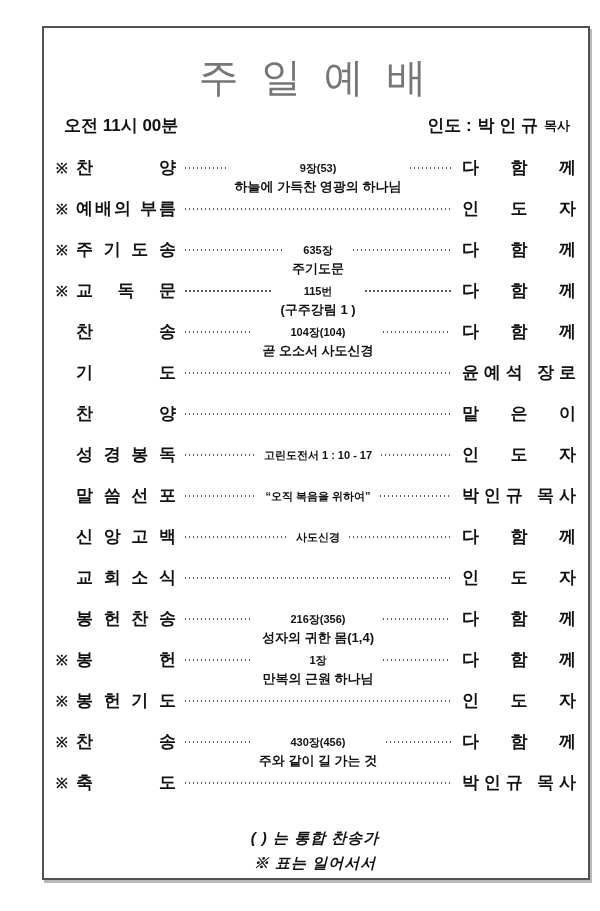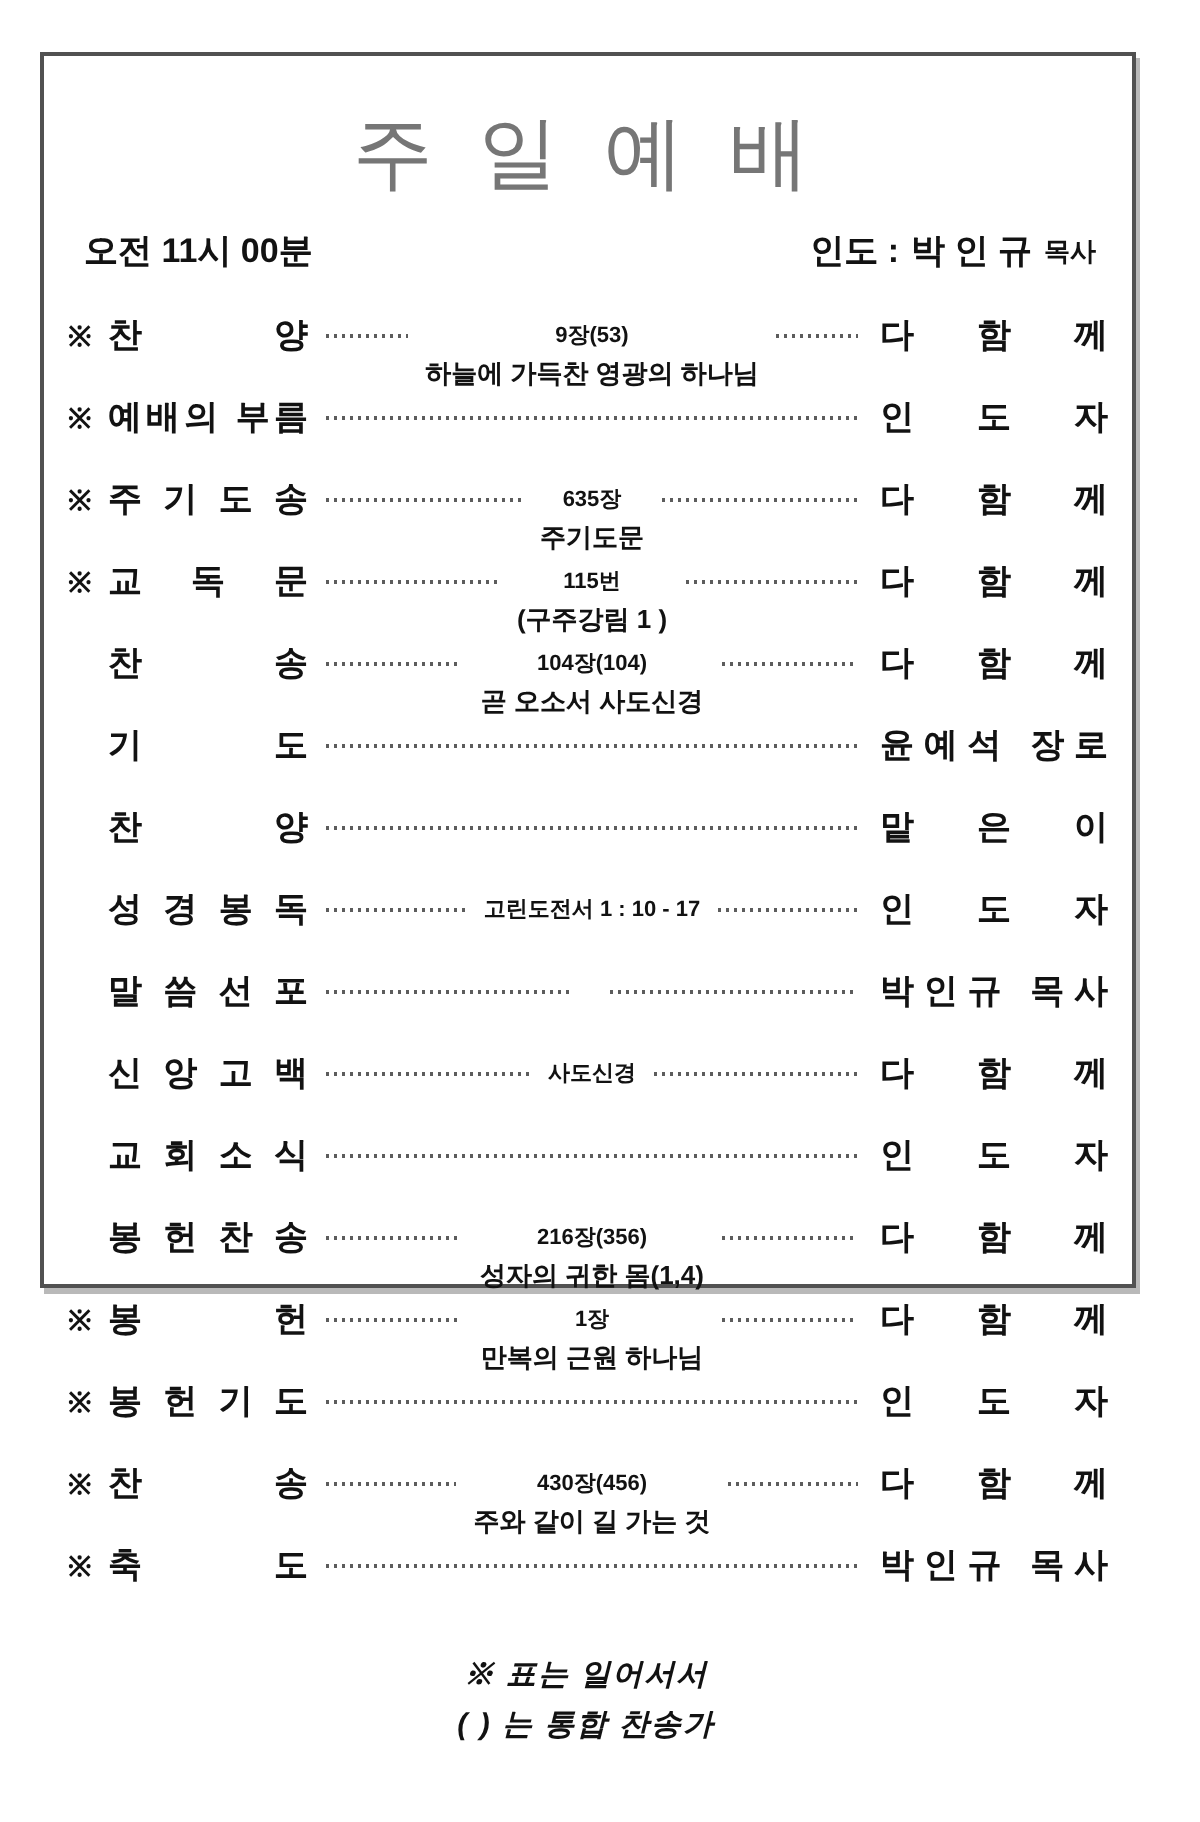--- a/index.html
+++ b/index.html
@@ -1,21 +1,21 @@
 <!DOCTYPE html>
 <html><head>
 <meta charset="utf-8">
 <style>
   html,body{margin:0;padding:0;}
   body{
     width:600px;height:911px;background:#ffffff;position:relative;overflow:hidden;
     font-family:"Liberation Sans",sans-serif;color:#121212;
   }
   .sheet{
-    position:absolute;left:20px;top:26px;width:548px;height:618px;
+    position:absolute;left:42px;top:26px;width:548px;height:854px;
     border:2px solid #515151;box-shadow:2px 3px 0 #b9b9b9;
     box-sizing:border-box;padding:20px 12px 16px 10px;background:#fff;
   }
   .title{
     text-align:center;font-family:"DejaVu Serif",serif;font-size:40px;font-weight:400;
     color:#767676;letter-spacing:5px;height:58px;line-height:58px;white-space:pre;
   }
   .header-row{
     display:flex;justify-content:space-between;align-items:baseline;
     font-weight:700;font-size:17px;margin:8px 6px 0 10px;
@@ -224,20 +224,24 @@
   <div class="row">
     <span class="marker"></span>
     <span class="label">
           <span>말</span>
           <span>씀</span>
           <span>선</span>
           <span>포</span>
         </span>
     <div class="mid">
       <span class="leader leader-left"></span>
+      <span class="center-stack">
+        <span class="center-main">“오직 복음을 위하여”</span>
+
+      </span>
       <span class="leader leader-right"></span>
     </div>
     <span class="right">
           <span>박</span>
           <span>인</span>
           <span>규</span>
           <span> </span>
           <span>목</span>
           <span>사</span>
         </span>
@@ -384,16 +388,16 @@
           <span>인</span>
           <span>규</span>
           <span> </span>
           <span>목</span>
           <span>사</span>
         </span>
   </div>
 </div>
 
   <div class="notes">
+    <div>( ) 는 통합 찬송가</div>
     <div>※ 표는 일어서서</div>
-    <div>( ) 는 통합 찬송가</div>
   </div>
 </div>
 
 </body></html>

